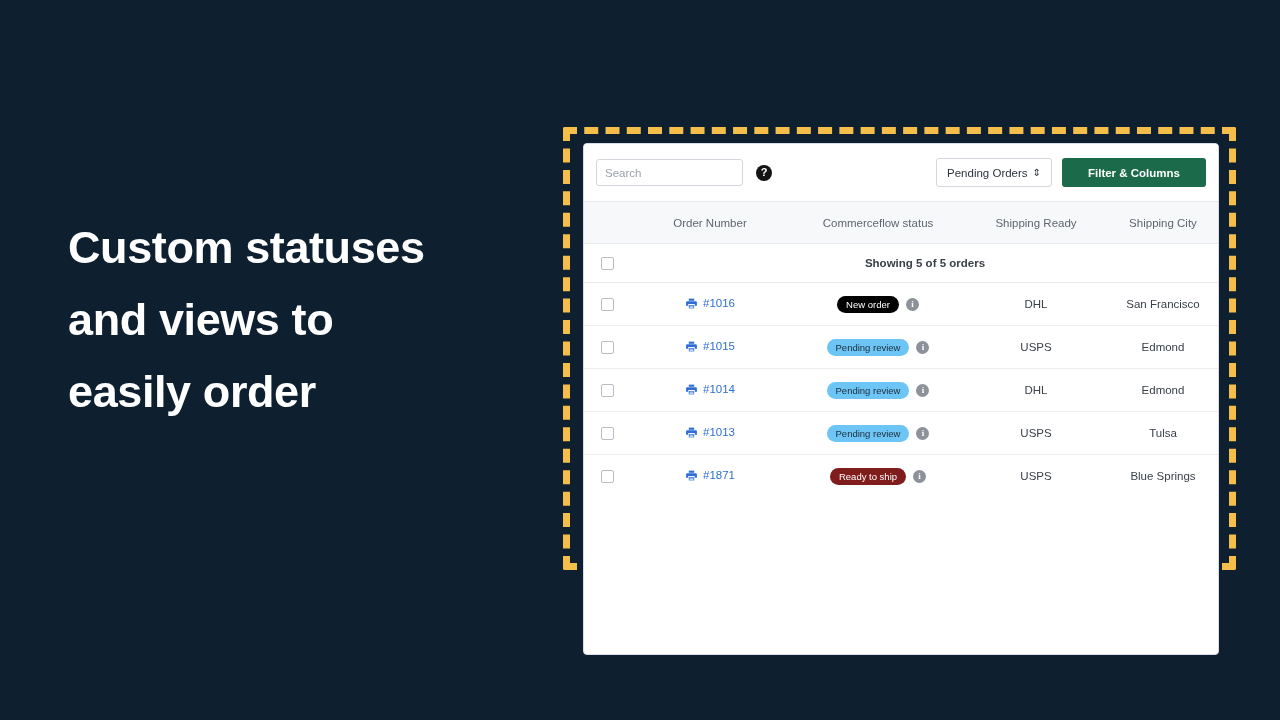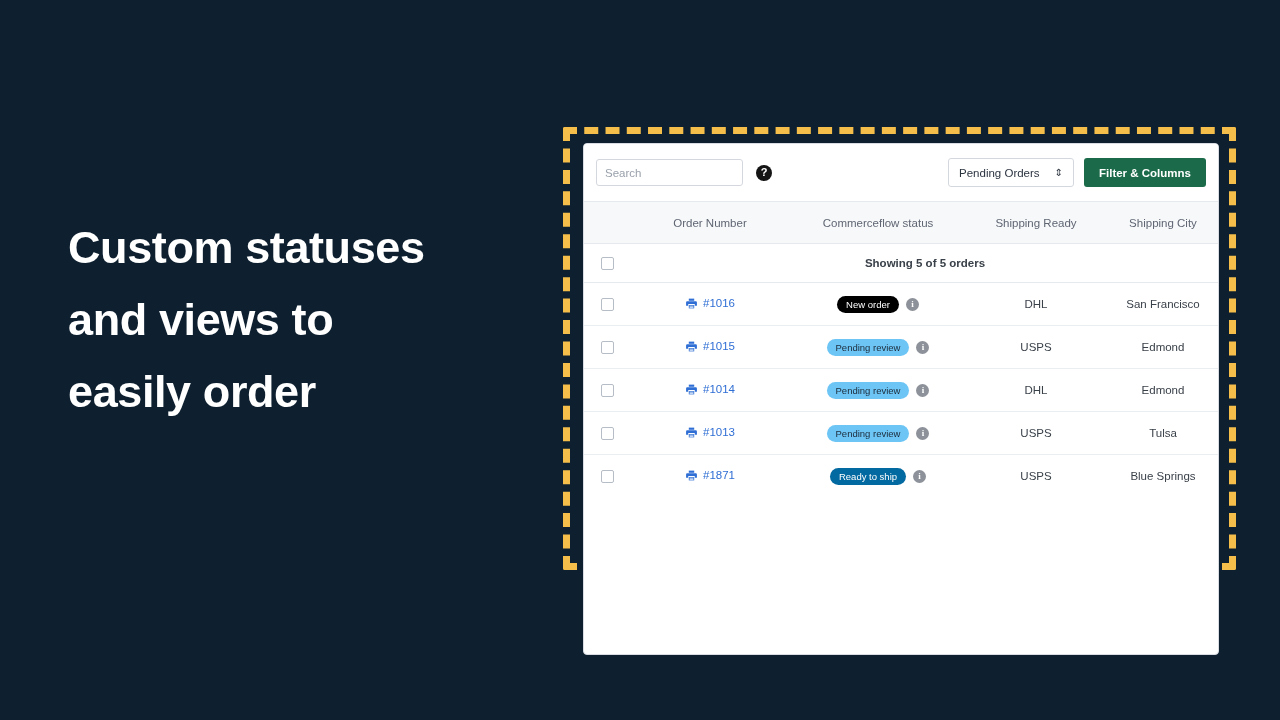--- a/index.html
+++ b/index.html
@@ -104,21 +104,21 @@
   .view-select {
     height: 29px;
     min-width: 107px;
     box-sizing: border-box;
     border: 1px solid #d4d8de;
     border-radius: 3px;
     background: #ffffff;
     display: flex;
     align-items: center;
     justify-content: center;
-    gap: 15px;
+    gap: 5px;
     padding: 0 10px;
     font-size: 11.5px;
     color: #2c3440;
     cursor: pointer;
   }
   .updown {
     font-size: 10px;
     line-height: 1;
     color: #2c3440;
     display: inline-block;
@@ -127,21 +127,21 @@
   .filter-btn {
     height: 29px;
     margin-left: 10px;
     background: #1b6b4a;
     color: #ffffff;
     border: none;
     border-radius: 3px;
     font-family: "Liberation Sans", sans-serif;
     font-size: 11.5px;
     font-weight: bold;
-    padding: 0 15px;
+    padding: 0 26px;
     cursor: pointer;
   }
 
   
   .tbl {
     width: 100%;
     border-collapse: collapse;
     table-layout: fixed;
   }
   .tbl th {
@@ -380,21 +380,21 @@
                   <path fill="#2f6ed4" d="M7 3h10v4H7z"></path>
                   <path fill="#2f6ed4" d="M4 8h16a2 2 0 0 1 2 2v6h-4v-3H6v3H2v-6a2 2 0 0 1 2-2z"></path>
                   <path fill="#2f6ed4" d="M7 15h10v6H7z"></path>
                   <rect x="8.4" y="16.3" width="7.2" height="1.3" fill="#ffffff"></rect>
                   <rect x="8.4" y="18.5" width="7.2" height="1.3" fill="#ffffff"></rect>
                 </svg>
               </span>
               <span>#1871</span>
             </span></td>
           <td><span class="status-cell">
-              <span class="badge" style="background: #0369a1; color: rgb(255, 255, 255);">Ready to ship</span>
+              <span class="badge" style="background: #7f1d1d; color: rgb(255, 255, 255);">Ready to ship</span>
               <span class="info-ic">i</span>
             </span></td>
           <td>USPS</td>
           <td>Blue Springs</td>
         </tr>
       </tbody>
   </table>
 </div>
 
 </body></html>

